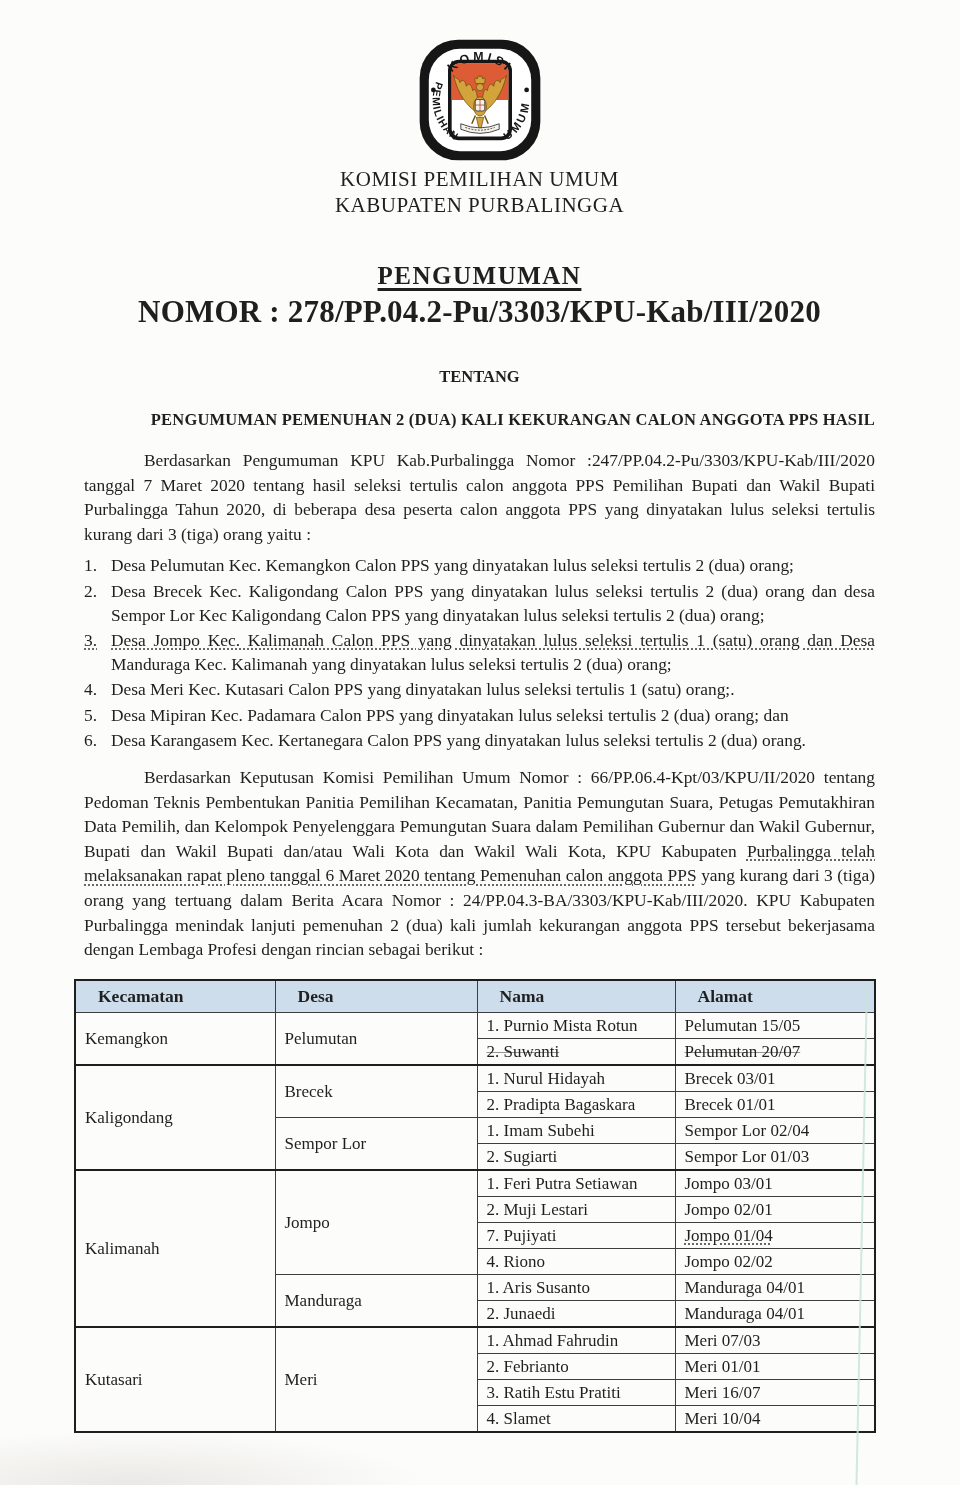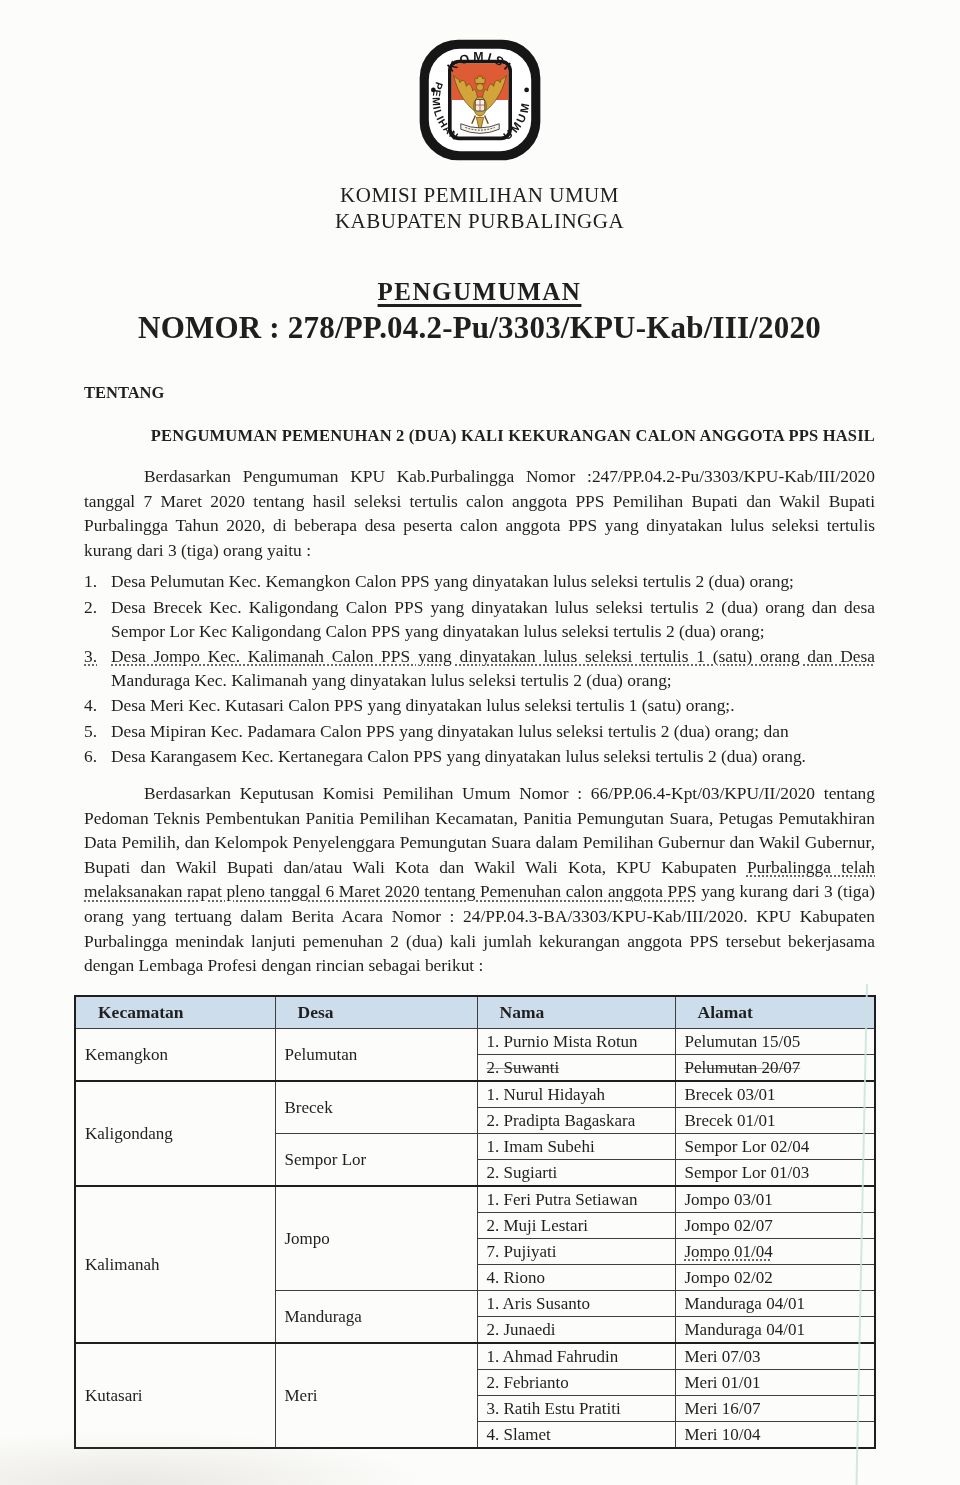--- a/index.html
+++ b/index.html
@@ -5,28 +5,28 @@
   html,body{margin:0;padding:0;background:#ffffff;}
   .page{
     position:relative; width:960px; height:1485px; overflow:hidden;
     background:var(--paper,#fcfcfa); color:var(--ink,#1f1f1f);
     font-family:"Liberation Serif", serif;
   }
   .content{padding:0 85px 0 84px;}
   
   .logo-wrap{text-align:center; padding-top:36px; line-height:0;}
   .org{ text-align:center; font-size:21px; line-height:26px; letter-spacing:.5px; }
-  .org.first{margin-top:18px;}
+  .org.first{margin-top:2px;}
   .title-block{text-align:center; margin-top:44px;}
   .doc-title{
     display:inline-block; font-size:25px; font-weight:bold; letter-spacing:1.5px;
     text-decoration:underline; text-decoration-thickness:2.5px; text-underline-offset:4px;
   }
   .doc-number{font-size:31px; font-weight:bold; margin-top:4px; letter-spacing:.2px;}
-  .about{font-size:16.5px; font-weight:bold; margin-top:37px;}
+  .about{text-align:center; font-size:16.5px; font-weight:bold; margin-top:37px;}
   .subject{text-align:right; font-size:16.5px; font-weight:bold; line-height:26px; margin-top:20px; letter-spacing:.2px;}
   
   .body-par{
     margin:0; margin-top:15px; font-size:17.4px; line-height:24.6px;
     text-align:justify; text-indent:60px;
   }
   .body-par.p2{margin-top:13px;}
   .num-list{margin-top:7px; font-size:17.4px; line-height:24.2px;}
   .li{display:grid; grid-template-columns:27px 1fr; margin-bottom:1px;}
   .li-num{text-align:left;}
@@ -212,21 +212,21 @@
         <td>Sempor Lor 01/03</td>
       </tr>
       <tr class="grp">
         <td rowspan="6">Kalimanah</td>
         <td rowspan="4">Jompo</td>
         <td>1. Feri Putra Setiawan</td>
         <td>Jompo 03/01</td>
       </tr>
       <tr>
         <td>2. Muji Lestari</td>
-        <td>Jompo 02/07</td>
+        <td>Jompo 02/01</td>
       </tr>
       <tr>
         <td>7. Pujiyati</td>
         <td class="art-dot">Jompo 01/04</td>
       </tr>
       <tr>
         <td>4. Riono</td>
         <td>Jompo 02/02</td>
       </tr>
       <tr>

